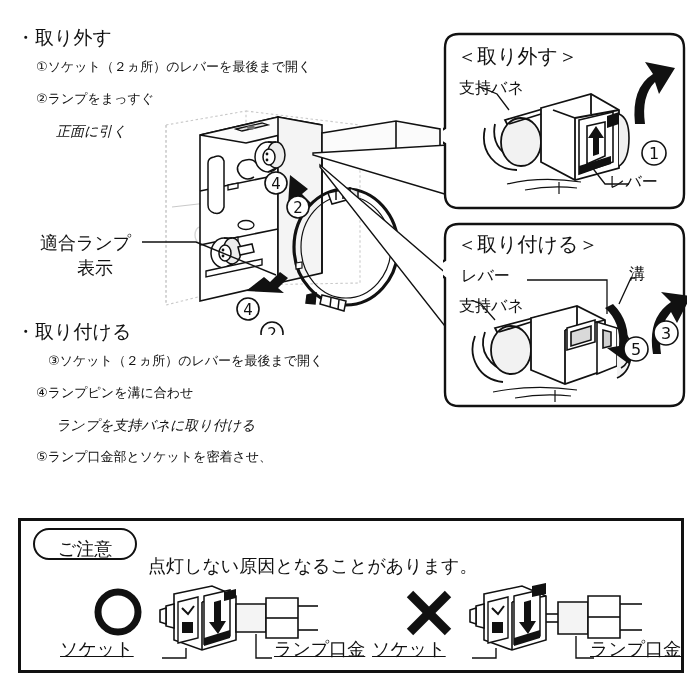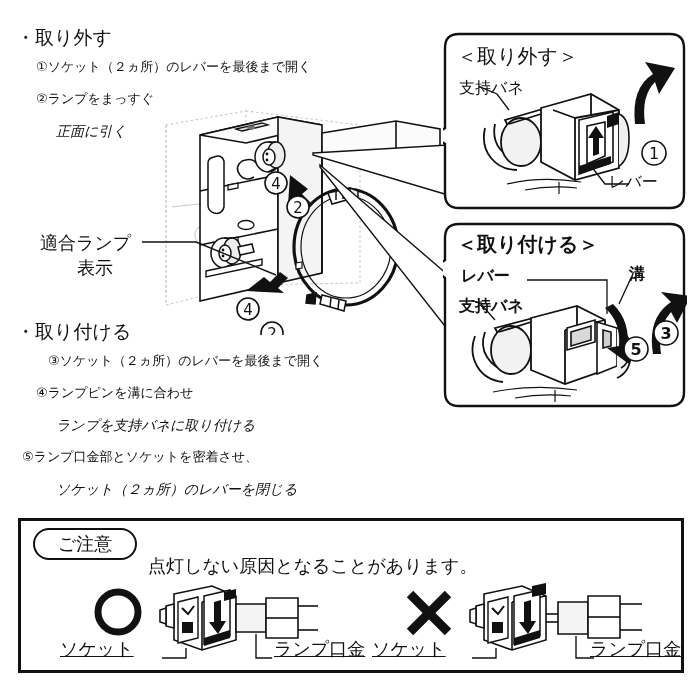--- a/index.html
+++ b/index.html
@@ -35,21 +35,21 @@
   #caution-box{
     left:18px;top:518px;width:666px;height:155px;
     border:3px solid #111;
     box-sizing:border-box;
     background:#fff;
   }
   #caution-badge{
     left:33px;top:528px;width:104px;height:32px;
     border:2.5px solid #111;border-radius:16px;
     box-sizing:border-box;
-    display:flex;align-items:center;justify-content:center;
+    display:flex;align-items:flex-end;justify-content:center;
     font-size:18px;background:#fff;
   }
   .caution-line{font-size:18px;}
 
   .bot-label{font-size:18px;text-decoration:underline;}
 
   svg{display:block;}
   .ln{stroke:#111;fill:none;}
 </style>
 </head>
@@ -62,22 +62,21 @@
   <div class="abs txt t-step" style="left:36px;top:92px;">②ランプをまっすぐ</div>
   <div class="abs txt t-sub" style="left:56px;top:124px;">正面に引く</div>
 
   <div class="abs txt t-label" style="left:40px;top:234px;">適合ランプ</div>
   <div class="abs txt t-label" style="left:77px;top:259px;">表示</div>
 
   <div class="abs txt t-head" style="left:16px;top:322px;">・取り付ける</div>
   <div class="abs txt t-step" style="left:48px;top:354px;text-align:right;">③ソケット（２ヵ所）のレバーを最後まで開く</div>
   <div class="abs txt t-step" style="left:36px;top:386px;">④ランプピンを溝に合わせ</div>
   <div class="abs txt t-sub" style="left:56px;top:418px;">ランプを支持バネに取り付ける</div>
-  <div class="abs txt t-step" style="left:22px;top:450px;">⑤ランプ口金部とソケットを密着させ、</div>
-  <div class="abs txt t-sub" style="left:56px;top:482px;">ソケット（２ヵ所）のレバーを閉じる</div>
+  <div class="abs txt t-step" style="left:36px;top:450px;">⑤ランプ口金部とソケットを密着させ、</div>
 
   <svg class="abs" style="left:150px;top:95px;" width="300" height="240" viewBox="0 0 300 240">
 
     <g stroke="#c9c9c9" fill="none" stroke-width="1.1" stroke-dasharray="2.5,2.5">
       <path d="M16,30 L96,16 L96,190 L16,210 Z"></path>
       <path d="M96,16 L210,30 L210,188 L96,190"></path>
       <path d="M16,30 L16,210"></path>
     </g>
     <g stroke="#c9c9c9" fill="none" stroke-width="1">
       <path d="M22,112 L92,104"></path>
@@ -271,21 +270,21 @@
     <svg class="abs" style="left:182px;top:26px;" width="56" height="72" viewBox="0 0 56 72">
       <path d="M10,66 q-4,-36 18,-50 l-8,-12 l30,6 l-16,26 l-4,-12 q-14,14 -10,42 z" fill="#111"></path>
     </svg>
 
     <svg class="abs" style="left:196px;top:106px;" width="30" height="30" viewBox="0 0 30 30">
       <circle cx="15" cy="15" r="12" fill="#fff" stroke="#111" stroke-width="1.6"></circle>
       <text x="15" y="21" font-size="16" text-anchor="middle" fill="#111" font-family="DejaVu Sans, Liberation Sans, sans-serif">1</text>
     </svg>
   </div>
 
-  <div class="abs" style="left:443px;top:222px;width:249px;height:186px;font-weight:bold;">
+  <div class="abs" style="left:443px;top:222px;width:249px;height:186px;">
     <svg width="243" height="186" viewBox="0 0 243 186">
       <path d="M16,2 L227,2 q14,0 14,14 L241,170 q0,14 -14,14 L16,184 q-14,0 -14,-14
                L2,56 L-10,46 L2,38 L2,16 q0,-14 14,-14 Z" fill="#ffffff" stroke="#111" stroke-width="2.4"></path>
     </svg>
 
     <div class="abs txt panel-title" style="left:14px;top:12px;">＜取り付ける＞</div>
 
     <div class="abs txt panel-label" style="left:18px;top:46px;">レバー</div>
     <div class="abs txt panel-label" style="left:186px;top:44px;">溝</div>
     <div class="abs txt panel-label" style="left:16px;top:76px;">支持バネ</div>

